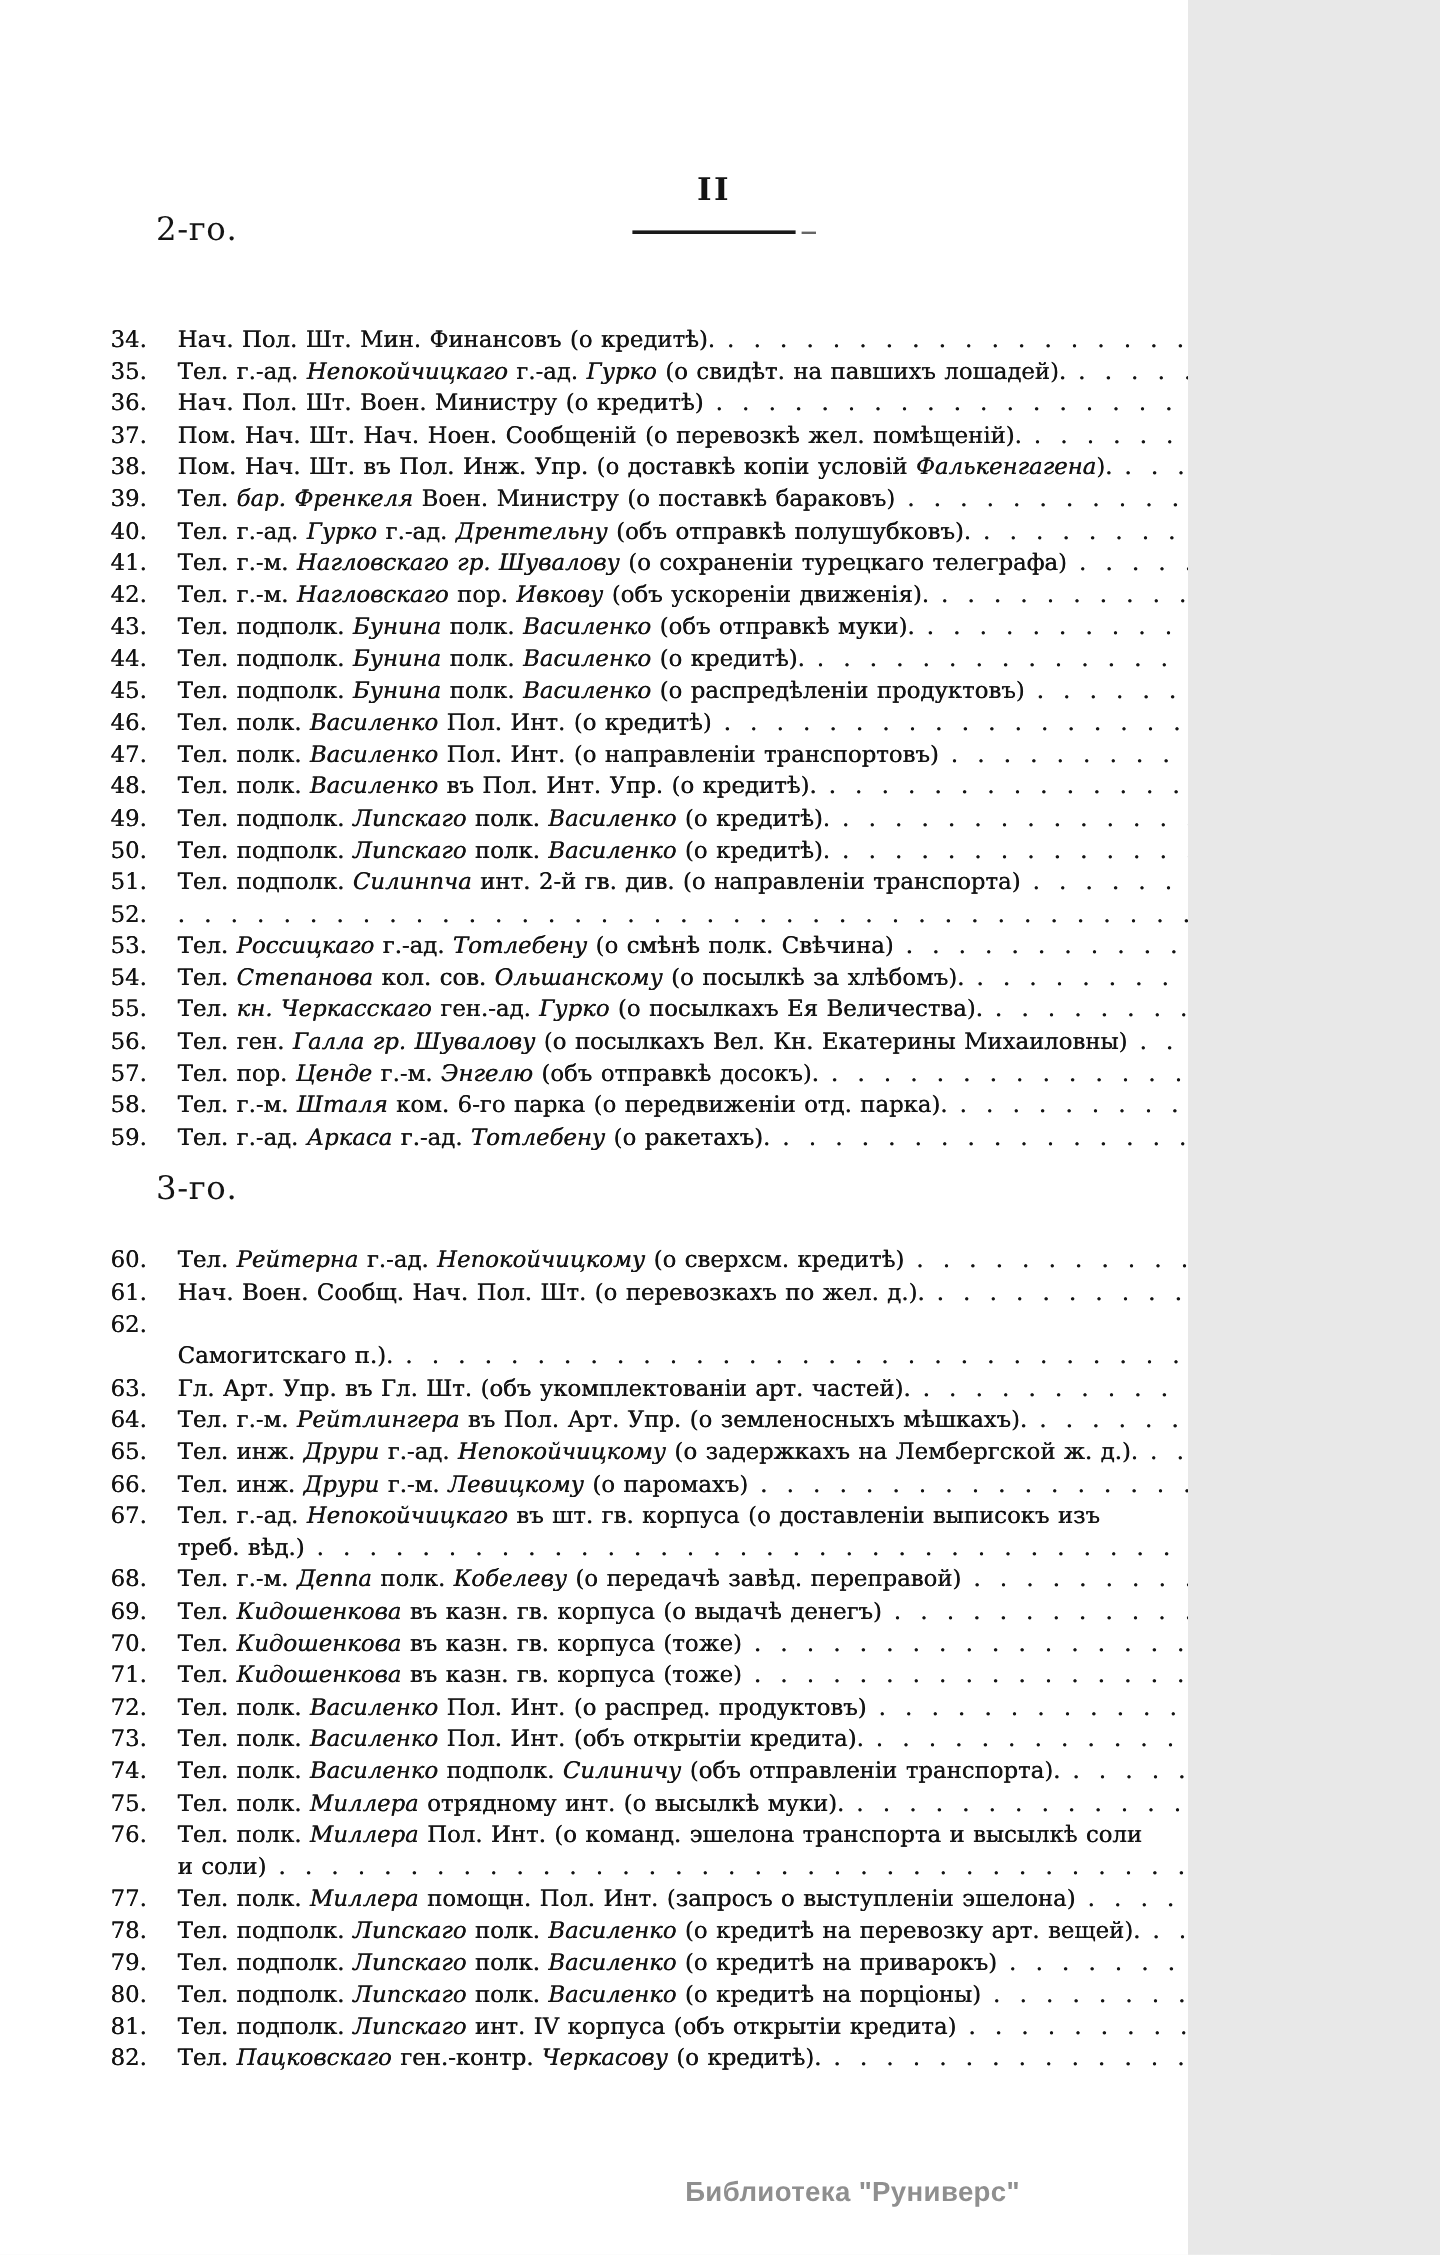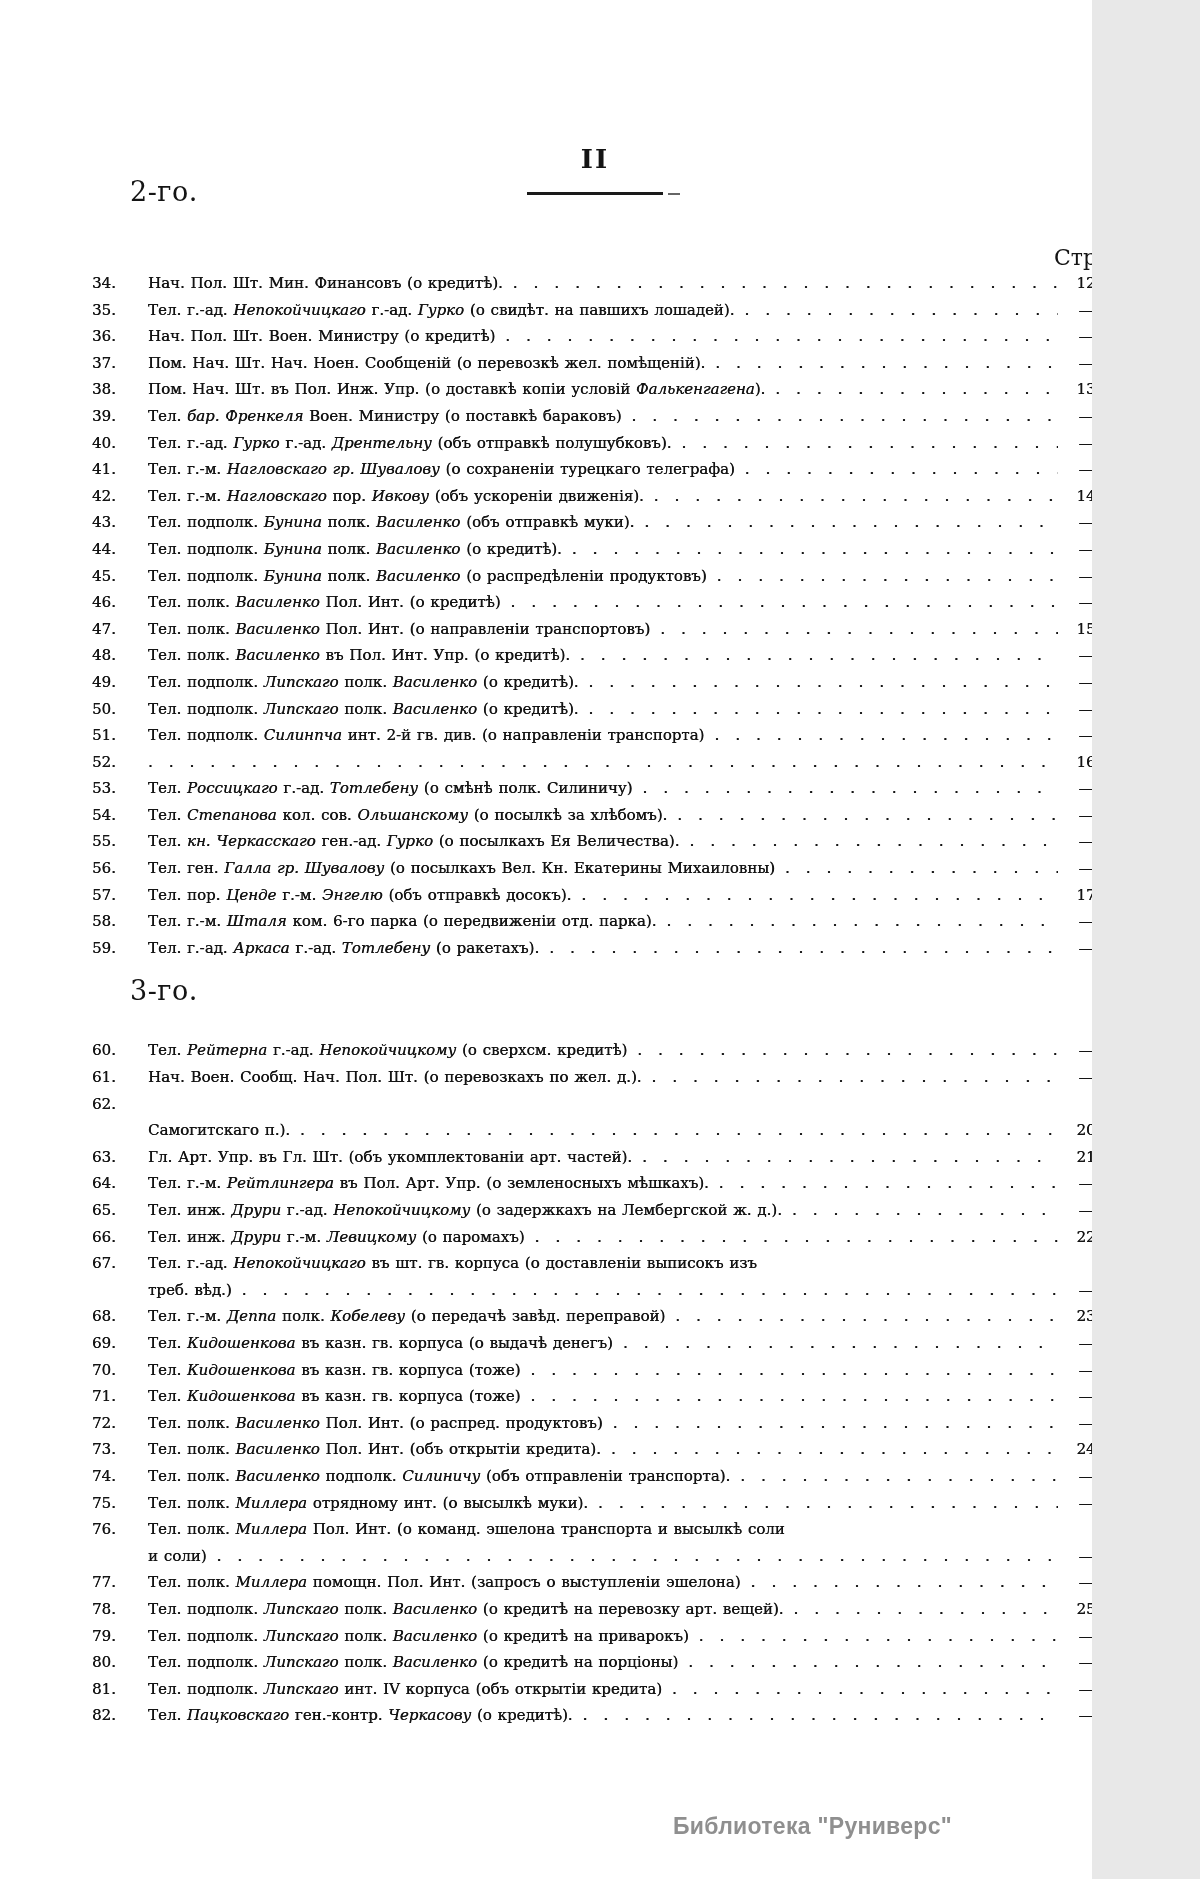--- a/index.html
+++ b/index.html
@@ -1,18 +1,18 @@
 <!DOCTYPE html>
 <html><head>
 <meta charset="utf-8">
 <style>
   html,body{margin:0;padding:0;}
   body{background:#e8e8e8;}
   .page{
-    position:relative; width:1092px; height:1879px; background:#ffffff;
+    position:relative; width:990px; height:1879px; background:#ffffff;
     font-family:"DejaVu Serif","Liberation Serif",serif;
     color:var(--ink,#141414); overflow:hidden;
   }
   .numeral{
     position:absolute; top:144px; left:495px; width:200px;
     text-align:center; font-size:26px; font-weight:bold; letter-spacing:2px;
   }
   .rule{ position:absolute; top:192px; left:527px; width:136px; height:3px; background:#1a1a1a; }
   .rule-tail{ position:absolute; top:193px; left:668px; width:12px; height:2px; background:#666; }
   #toc{ position:absolute; top:176px; left:92px; width:1018px; }
@@ -21,21 +21,21 @@
     margin:0 0 38px 38px; letter-spacing:0.5px;
     font-family:"DejaVu Serif","Liberation Serif",serif;
   }
   .sec-heading.later{ margin-top:14px; margin-bottom:30px; }
   .page-head{
     height:24px; line-height:24px; text-align:right; padding-right:6px;
     font-size:22px;
   }
   .row{
     display:flex; align-items:baseline; height:26.6px; line-height:26.6px;
-    font-size:15px; white-space:nowrap; overflow:hidden;
+    font-size:19px; white-space:nowrap; overflow:hidden;
     text-shadow:0.3px 0 0 currentColor;
   }
   .num{ flex:0 0 46px; }
   .txt{ flex:0 1 auto; margin-left:10px; word-spacing:1px; }
   .txt .it{ font-style:italic; }
   .txt.fill{ flex:1 1 auto; margin-right:48px; }
   .dots{
     flex:1 1 0; min-width:0; overflow:hidden;
     letter-spacing:16px; padding-left:10px; margin-right:4px;
   }
@@ -164,21 +164,21 @@
         <span class="dots">................................................................</span>
         <span class="pg">—</span>
       </div>
       <div class="row">
         <span class="num">52.</span>
         <span class="dots">................................................................</span>
         <span class="pg">16</span>
       </div>
       <div class="row">
         <span class="num">53.</span>
-        <span class="txt"><span>Тел. </span><span class="it">Россицкаго</span><span> г.-ад. </span><span class="it">Тотлебену</span><span> (о смѣнѣ полк. Силиничу)</span></span>
+        <span class="txt"><span>Тел. </span><span class="it">Россицкаго</span><span> г.-ад. </span><span class="it">Тотлебену</span><span> (о смѣнѣ полк. Свѣчина)</span></span>
         <span class="dots">................................................................</span>
         <span class="pg">—</span>
       </div>
       <div class="row">
         <span class="num">54.</span>
         <span class="txt"><span>Тел. </span><span class="it">Степанова</span><span> кол. сов. </span><span class="it">Ольшанскому</span><span> (о посылкѣ за хлѣбомъ).</span></span>
         <span class="dots">................................................................</span>
         <span class="pg">—</span>
       </div>
       <div class="row">

